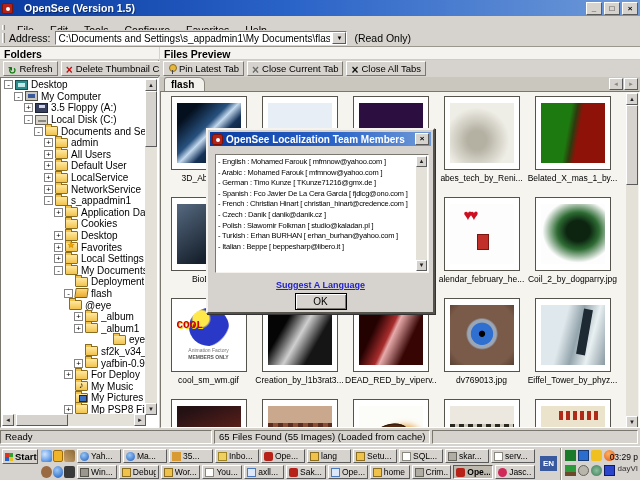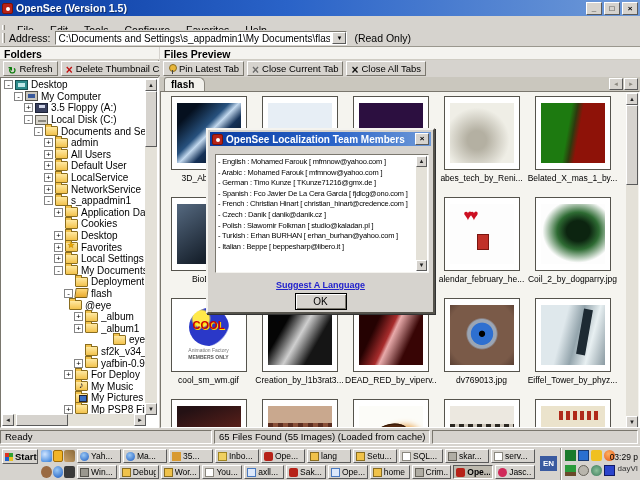--- a/index.html
+++ b/index.html
@@ -2,21 +2,21 @@
 <html><head>
 <meta charset="utf-8">
 <style>
   html,body{margin:0;padding:0;background:#000;}
   *{box-sizing:border-box;font-family:"Liberation Sans",sans-serif;}
   .screen{position:relative;width:640px;height:480px;overflow:hidden;background:#d6d3ce;}
 
   
   .titlebar{position:absolute;left:0;top:0;width:640px;height:16px;
     background:linear-gradient(to right,#0a3ba0,#2a63c8 45%,#6f9ad8);
-    display:flex;align-items:center;padding:0 2px;}
+    display:flex;align-items:center;padding:0 2px;gap:8px;}
   .app-icon{width:11px;height:11px;background:#b62218;border:1px solid #7d1208;border-radius:2px;margin-right:3px;position:relative;flex:none;}
   .app-icon::after{content:'';position:absolute;left:3px;top:3px;width:4px;height:4px;background:#fff;border-radius:50%;}
   .title-text{color:#fff;font-size:10.5px;font-weight:bold;flex:1;white-space:nowrap;overflow:hidden;text-shadow:1px 1px 0 rgba(0,0,0,.4);}
   .winbtns{display:flex;gap:2px;}
   .wbtn{width:16px;height:13px;background:#d6d3ce;border:1px solid;border-color:#fff #5a5a5a #5a5a5a #fff;font-size:8px;line-height:11px;text-align:center;color:#000;font-weight:bold;}
 
   
   .menubar{position:absolute;left:0;top:16px;width:640px;height:28px;background:#d6d3ce;display:flex;align-items:center;border-bottom:1px solid #c0bdb4;}
   .grip{width:3px;height:10px;margin:0 4px 0 2px;border-left:1px solid #fff;border-right:1px solid #8a877e;flex:none;}
   .menu-item{font-size:10.5px;color:#000;padding:0 8px;}
@@ -107,21 +107,21 @@
   .art-sketch{background:radial-gradient(circle at 42% 62%,#b4b0a2 0 18%,#efeee6 62%);}
   .art-greenred{background:linear-gradient(100deg,#1d7a10 0 42%,#2e3a0e 50%,#8e1208 58% 100%);}
   .art-biodark{background:linear-gradient(145deg,#51647a 5%,#17212d 70%);}
   .art-hidden{background:#e2e0da;}
   .art-hearts{background:#fdfdfd;}
   .art-hearts::before{content:'♥♥';position:absolute;left:14px;top:2px;color:#cc1022;font-size:15px;letter-spacing:-3px;}
   .art-hearts::after{content:'';position:absolute;left:27px;top:30px;width:10px;height:14px;background:#c03028;border:1px solid #7a150f;}
   .art-dragon{background:radial-gradient(ellipse at 58% 45%,#0c2410 0 22%,#2e6b33 40%,#fdfdfd 68%);}
   .art-cool{background:#fff;}
   .art-cool::before{content:'';position:absolute;left:12px;top:3px;width:40px;height:38px;border-radius:50%;background:radial-gradient(circle at 30% 28%,#ffe94a 0 20%,#2a38c8 26% 72%,rgba(0,0,0,0) 76%);}
-  .cool-word{position:absolute;left:0;top:14px;width:100%;text-align:center;color:#c00;font-weight:bold;font-size:11px;text-shadow:1px 1px 0 #ffd700;}
+  .cool-word{position:absolute;left:0;top:14px;width:100%;text-align:left;color:#c00;font-weight:bold;font-size:11px;text-shadow:1px 1px 0 #ffd700;font-family:Liberation Mono, monospace;}
   .cool-sub1{position:absolute;left:0;bottom:12px;width:100%;text-align:center;font-size:5px;color:#777;}
   .cool-sub2{position:absolute;left:0;bottom:5px;width:100%;text-align:center;font-size:5px;color:#555;font-weight:bold;}
   .art-bw{background:linear-gradient(120deg,#050505 28%,#cfcfcf 50%,#151515 72%);}
   .art-deadred{background:linear-gradient(115deg,#250202 28%,#a82c2c 47%,#e8aaaa 52%,#380505 74%);}
   .art-eye{background:radial-gradient(circle at 50% 48%,#000 0 6%,#2e6fd0 8% 24%,#9aa5b5 26% 32%,#7a5a48 36% 78%,#5a4034 100%);}
   .art-eiffel{background:linear-gradient(105deg,#dfe8ec 0 35%,#93a4ac 55%,#e8f0f2 75%,#8a9aa2 100%);}
   .art-eiffel::before{content:'';position:absolute;right:16px;top:4px;width:9px;height:46px;background:#1d2a33;transform:rotate(10deg);}
   .art-darkred2{background:linear-gradient(160deg,#241114 10%,#5a201a 55%,#0d0b0b 95%);}
   .art-crowd{background:linear-gradient(#c9a88e 0 28%,rgba(0,0,0,0) 28%),repeating-linear-gradient(90deg,#5a2d20 0 5px,#8a5038 5px 10px);}
   .art-football{background:#fcfcf8;}

